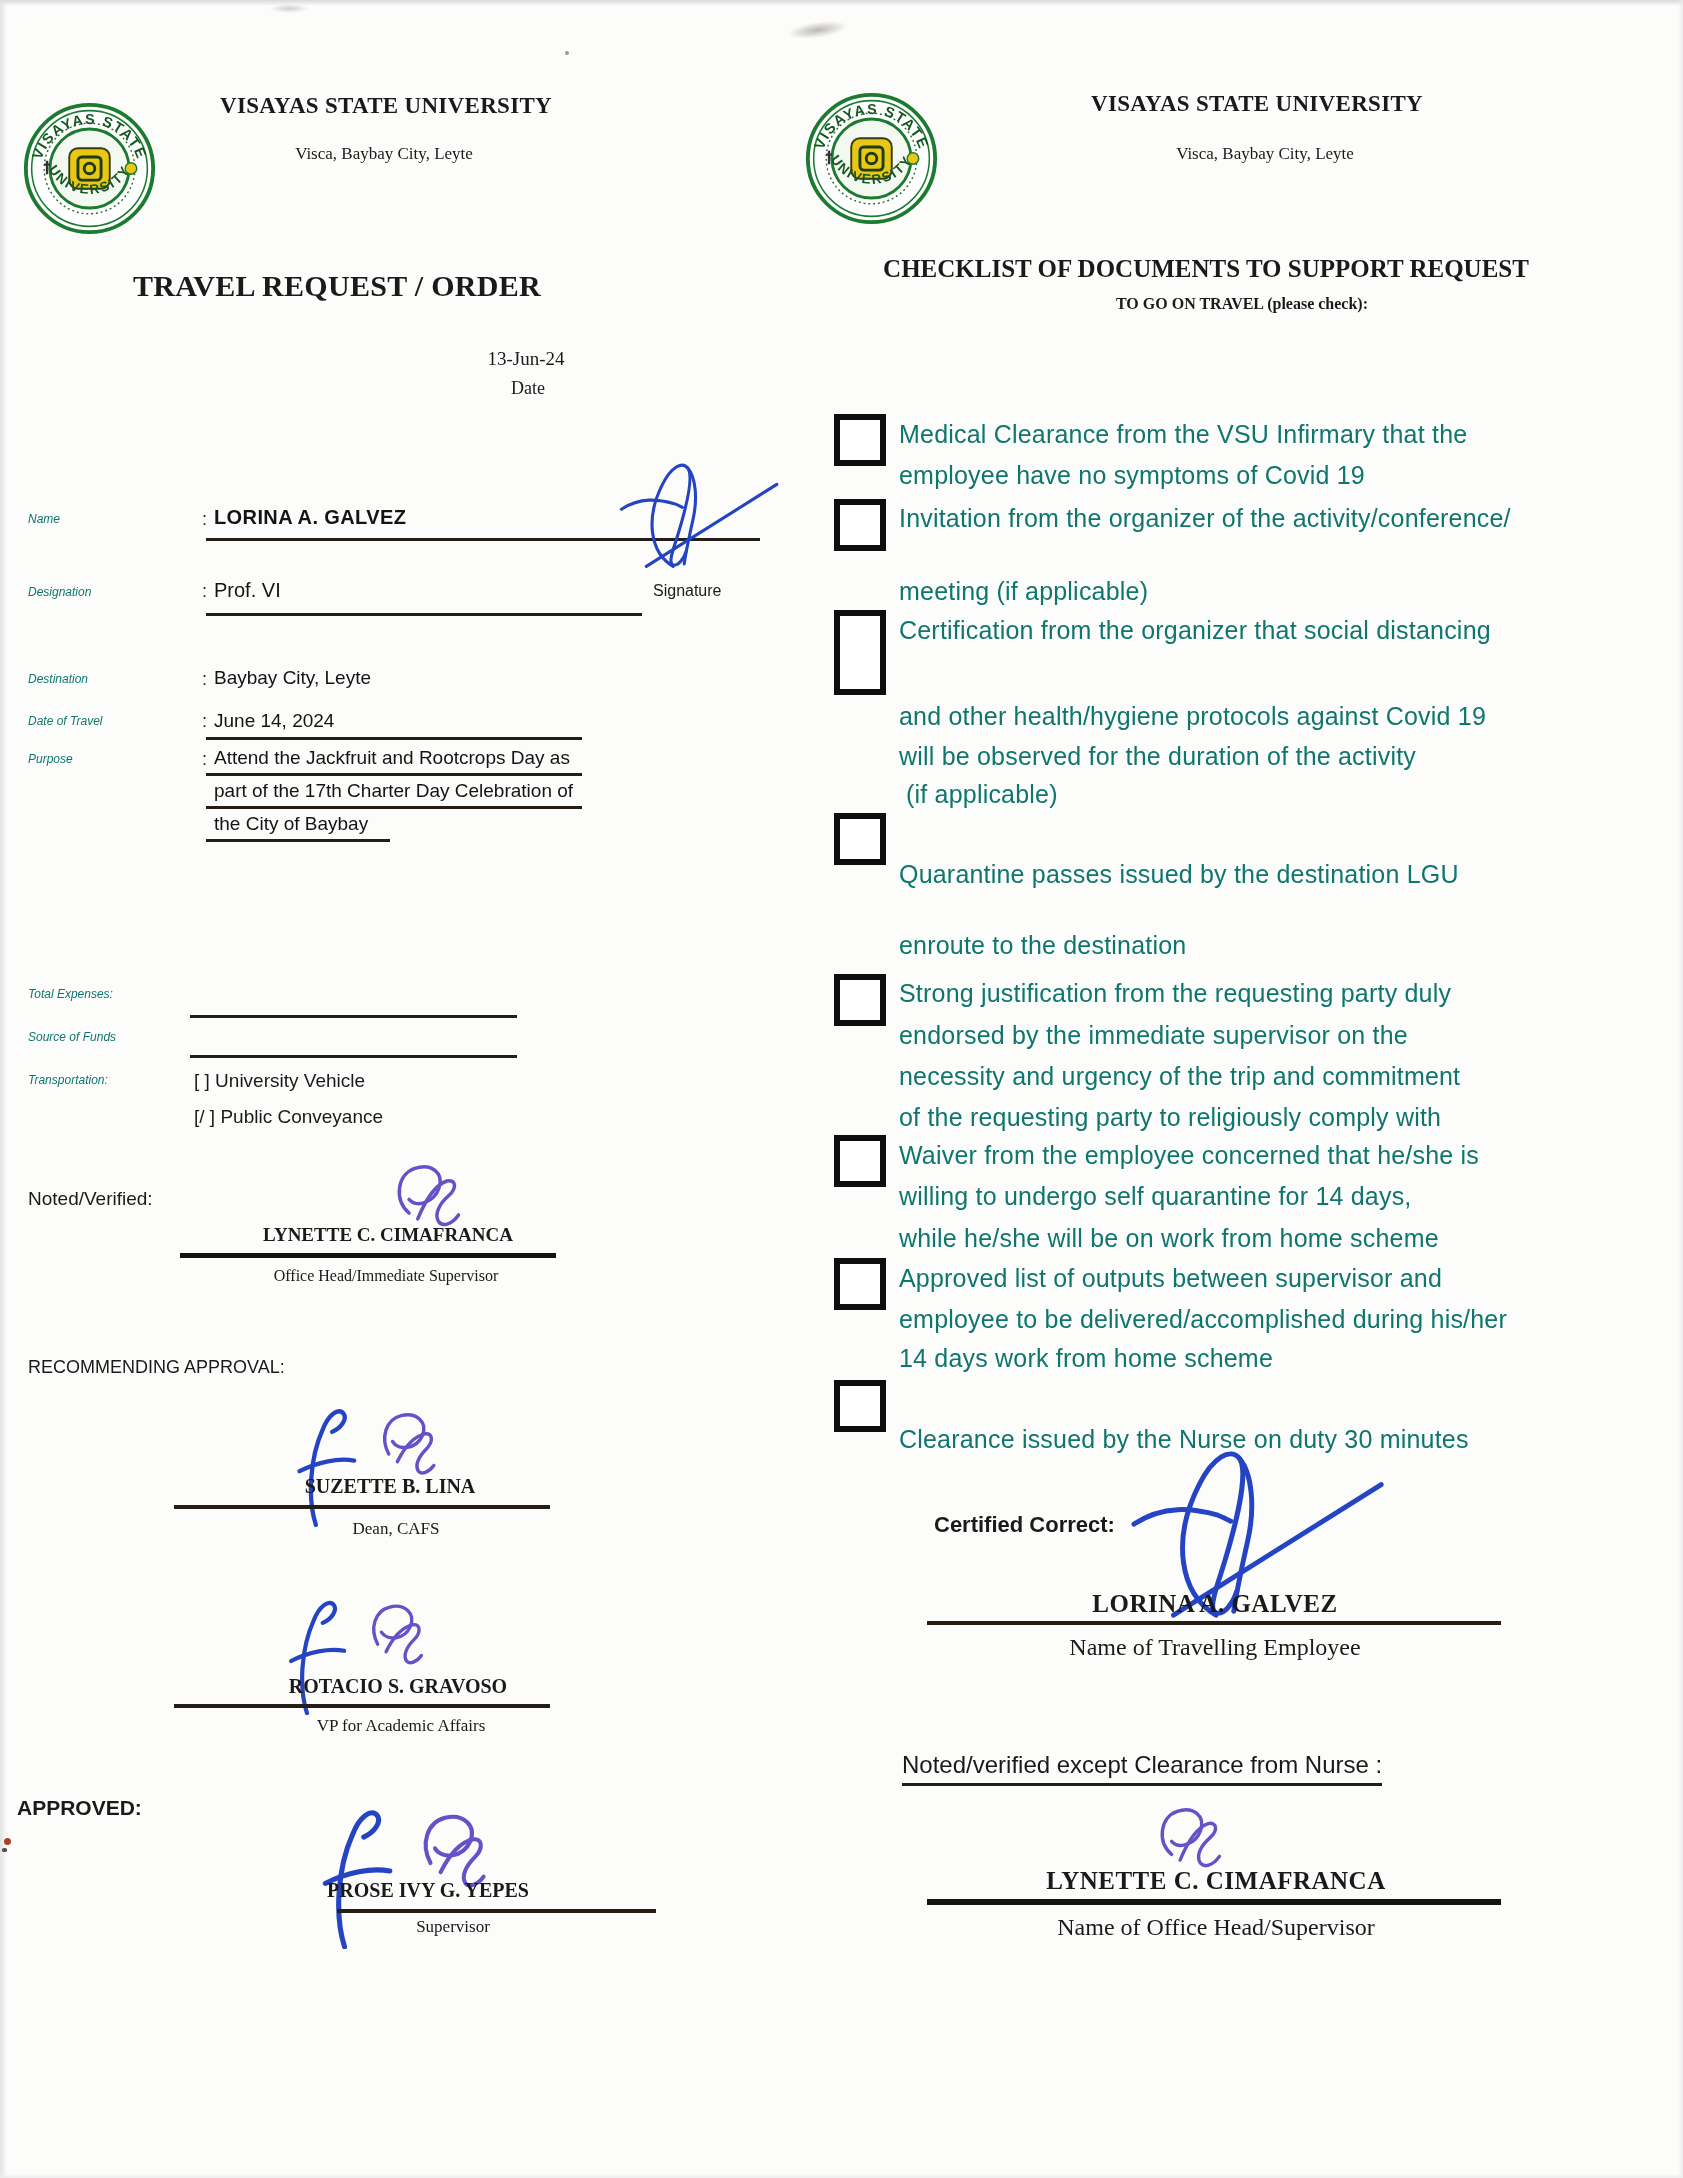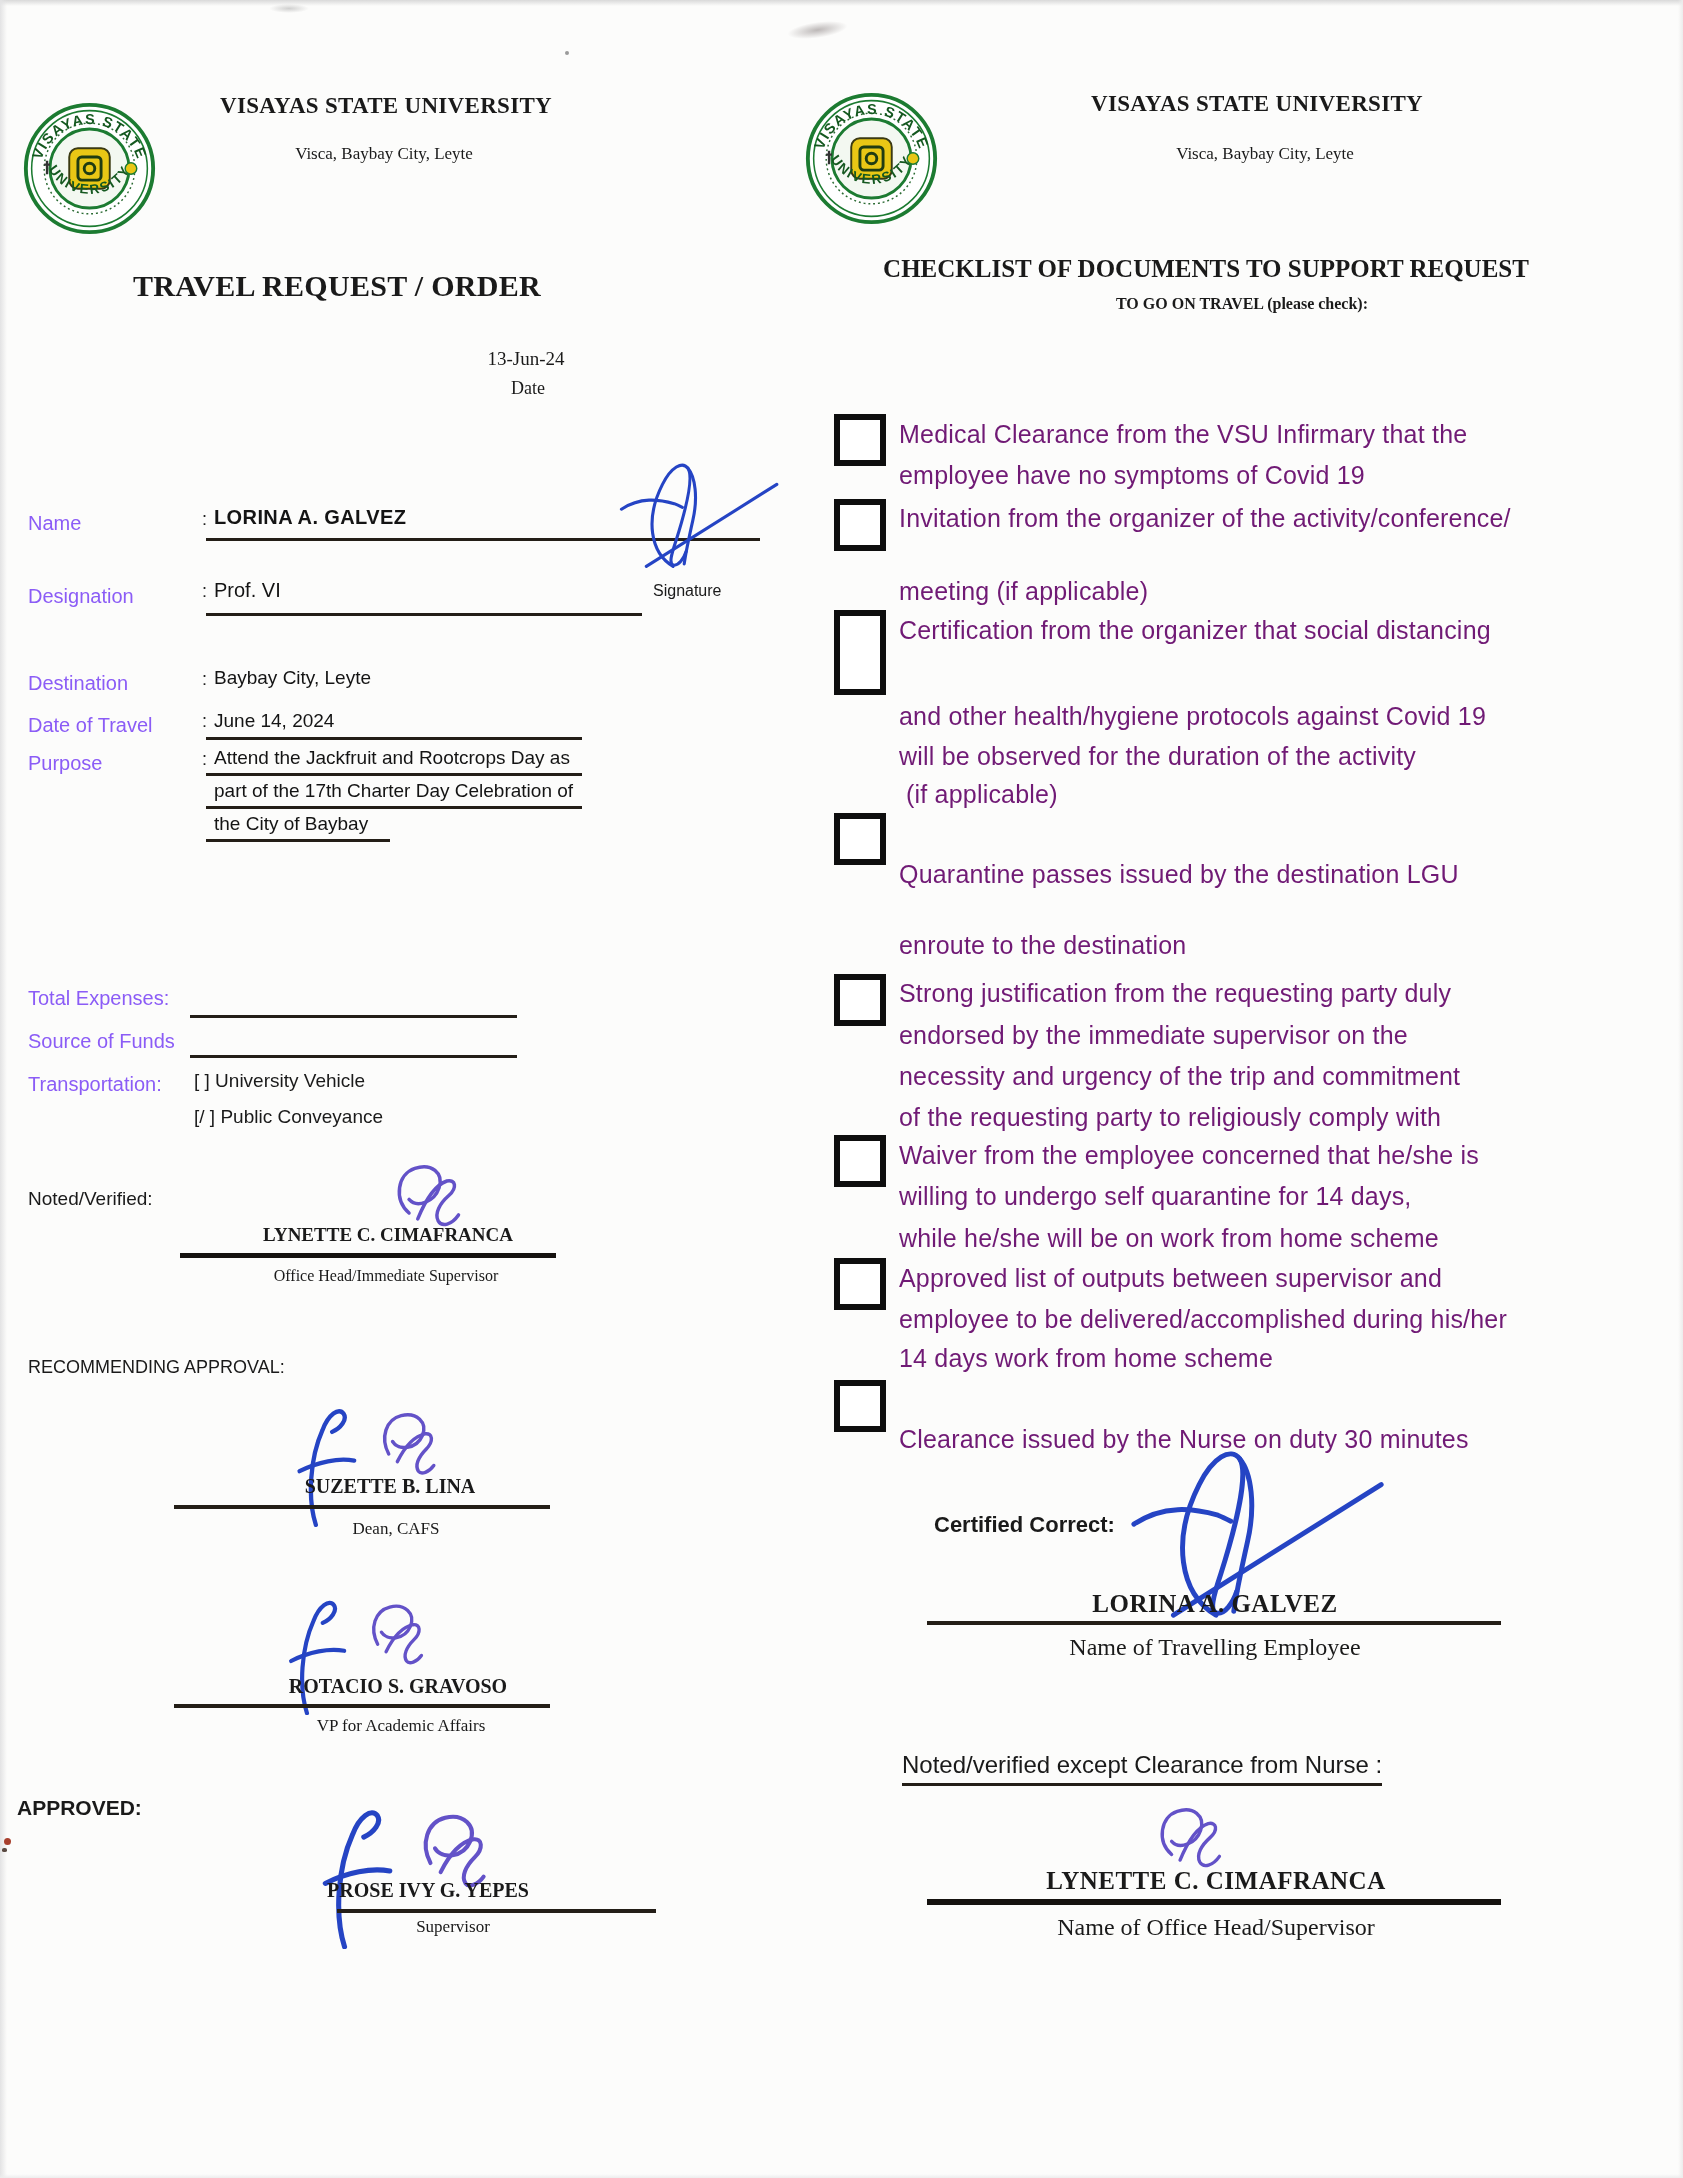--- a/index.html
+++ b/index.html
@@ -9,23 +9,23 @@
     font-family:"Liberation Sans","DejaVu Sans",sans-serif;
     color:#1a1a1a;
   }
   .abs{position:absolute;white-space:nowrap;}
   .ctr{transform:translateX(-50%);text-align:center;font-family:Liberation Serif, serif;}
   .b{font-weight:bold;}
   .rule{position:absolute;background:#241e17;height:3px;}
   .thick{height:5px;background:#15120f;}
   
   .ckbox{position:absolute;left:834px;width:40px;height:40px;border:6px solid #0e0e0e;background:#fff;}
-  .ckline{position:absolute;left:899px;font-size:25px;letter-spacing:0.2px;color:#701a75;white-space:nowrap;}
+  .ckline{position:absolute;left:899px;font-size:25px;letter-spacing:0.2px;color:#0f766e;white-space:nowrap;}
   
-  .lab{position:absolute;left:28px;font-size:20px;color:#8b5cf6;}
+  .lab{position:absolute;left:28px;font-size:12px;color:#0f766e;font-style:italic;}
   .colon{position:absolute;left:202px;font-size:18px;color:#222;}
   .val{position:absolute;left:214px;font-size:19px;color:#141414;}
   .sig{position:absolute;pointer-events:none;}
   .edge{position:absolute;pointer-events:none;}
   .artifact{position:absolute;pointer-events:none;}
 </style>
 </head>
 <body>
 
 <div class="edge" style="left:0;top:0;width:1683px;height:6px;background:linear-gradient(#d9d9d9,rgba(255,255,255,0));"></div>

